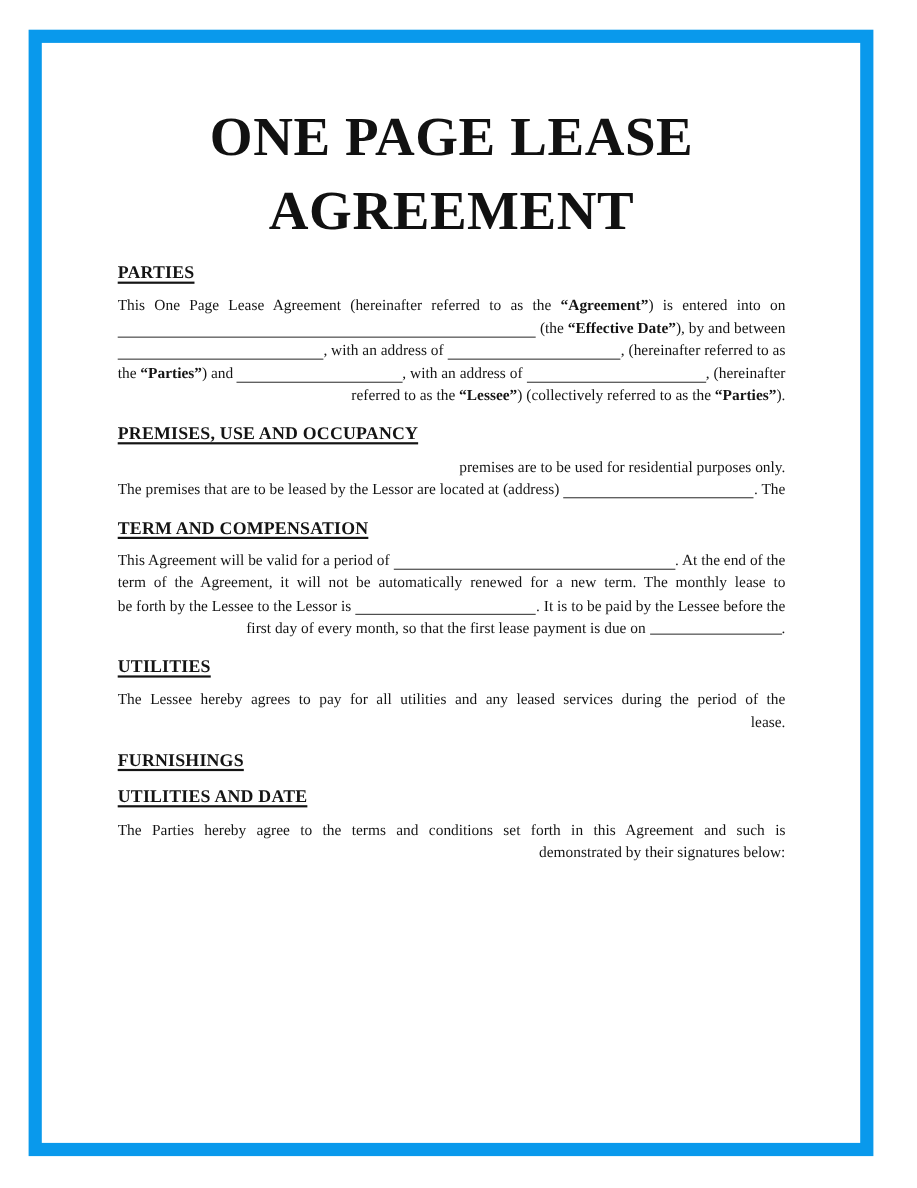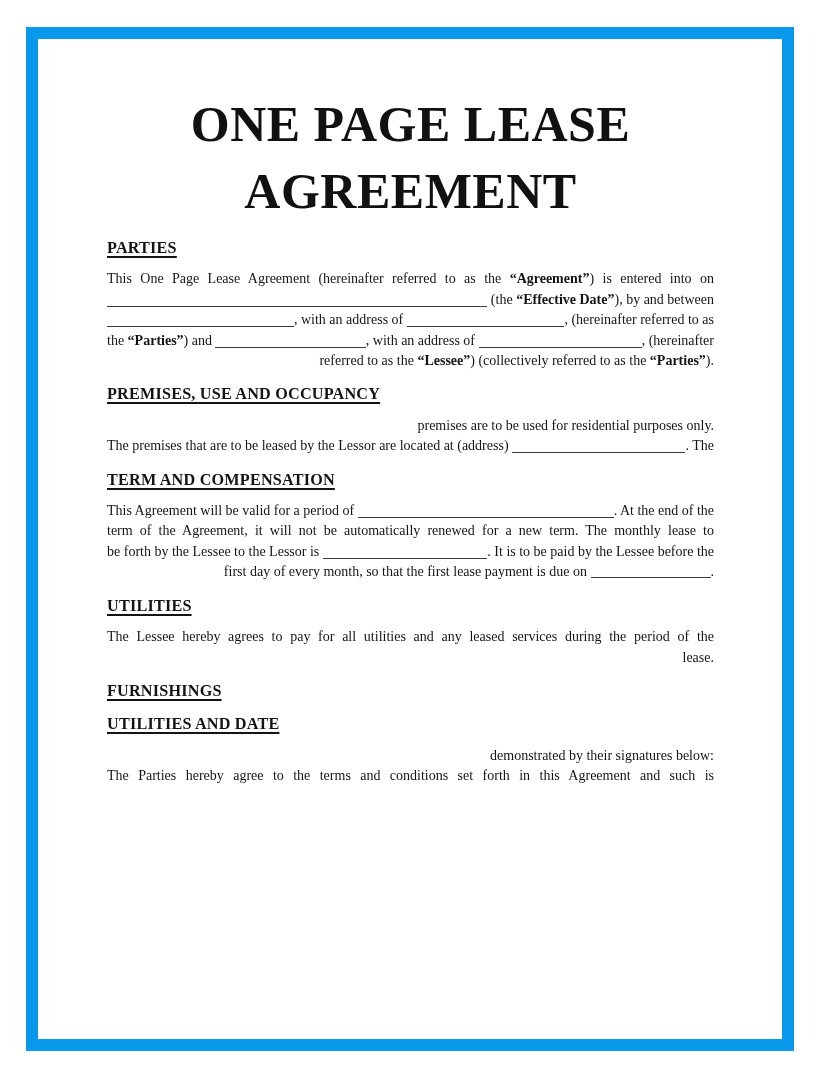--- a/index.html
+++ b/index.html
@@ -162,19 +162,19 @@
         </div>
     </section>
 
     <section>
       <h2 class="sec-h">FURNISHINGS</h2>
     </section>
 
     <section>
       <h2 class="sec-h">UTILITIES AND DATE</h2>
       <div class="para">
+          <div class="line jl"><span class="seg">The Parties hereby agree to the terms and conditions set forth in this Agreement and such is</span></div>
           <div class="line lf"><span class="seg">demonstrated by their signatures below:</span></div>
-          <div class="line jl"><span class="seg">The Parties hereby agree to the terms and conditions set forth in this Agreement and such is</span></div>
         </div>
     </section>
 
   </div>
 </div>
 
 </body></html>

